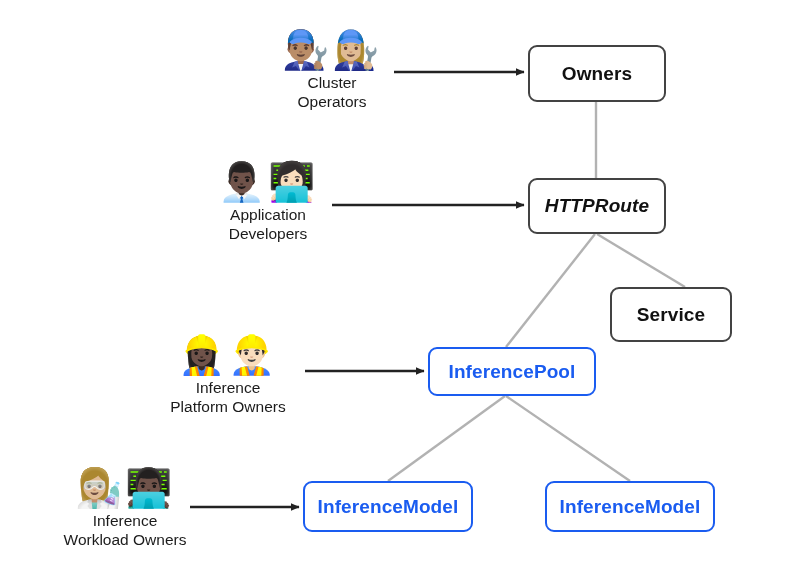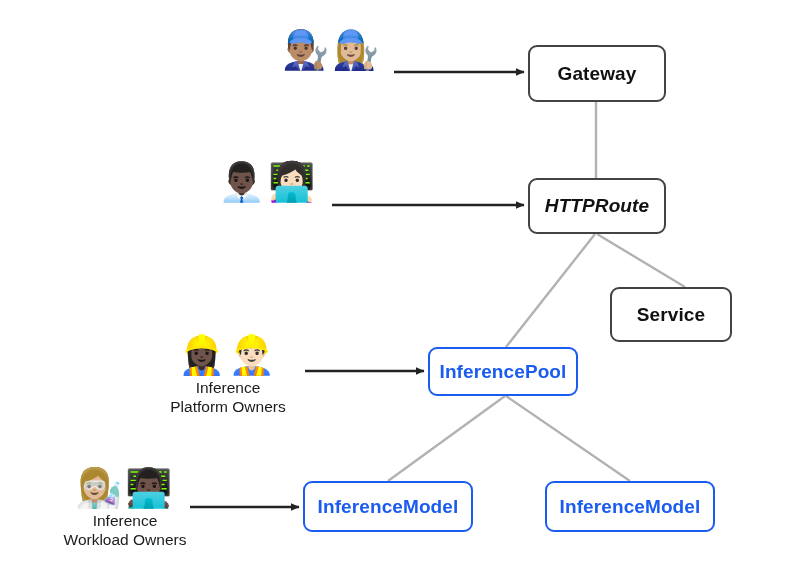--- a/index.html
+++ b/index.html
@@ -91,43 +91,47 @@
     <g>
       <line x1="394" y1="72" x2="524" y2="72" stroke="#222222" stroke-width="2.4" marker-end="url(#arrowhead)"></line>
       <line x1="332" y1="205" x2="524" y2="205" stroke="#222222" stroke-width="2.4" marker-end="url(#arrowhead)"></line>
       <line x1="305" y1="371" x2="424" y2="371" stroke="#222222" stroke-width="2.4" marker-end="url(#arrowhead)"></line>
       <line x1="190" y1="507" x2="299" y2="507" stroke="#222222" stroke-width="2.4" marker-end="url(#arrowhead)"></line>
     </g>
   </svg>
 
   <div class="actor" style="left:232px; top:28px;">
     <div class="actor-emoji">👨🏽‍🔧👩🏼‍🔧</div>
+    <div class="actor-label">Cluster
+Operators</div>
   </div>
 
   <div class="actor" style="left:168px; top:160px;">
     <div class="actor-emoji">👨🏿‍💼👩🏻‍💻</div>
+    <div class="actor-label">Application
+Developers</div>
   </div>
 
   <div class="actor" style="left:128px; top:333px;">
     <div class="actor-emoji">👷🏿‍♀️👷🏻‍♂️</div>
     <div class="actor-label">Inference
 Platform Owners</div>
   </div>
 
   <div class="actor" style="left:25px; top:466px;">
     <div class="actor-emoji">👩🏼‍🔬👨🏿‍💻</div>
     <div class="actor-label">Inference
 Workload Owners</div>
   </div>
 
-  <div class="node dark" style="left:528px; top:45px; width:138px; height:57px;">Gateway</div>
+  <div class="node dark" style="left:528px; top:45px; width:138px; height:57px;">Owners</div>
 
   <div class="node dark" style="left:528px; top:178px; width:138px; height:56px;font-style:italic;">HTTPRoute</div>
 
   <div class="node dark" style="left:610px; top:287px; width:122px; height:55px;">Service</div>
 
-  <div class="node blue" style="left:428px; top:347px; width:150px; height:49px;">InferencePool</div>
+  <div class="node blue" style="left:428px; top:347px; width:168px; height:49px;">InferencePool</div>
 
   <div class="node blue" style="left:303px; top:481px; width:170px; height:51px;">InferenceModel</div>
 
   <div class="node blue" style="left:545px; top:481px; width:170px; height:51px;">InferenceModel</div>
 
 </div>
 
 </body></html>

